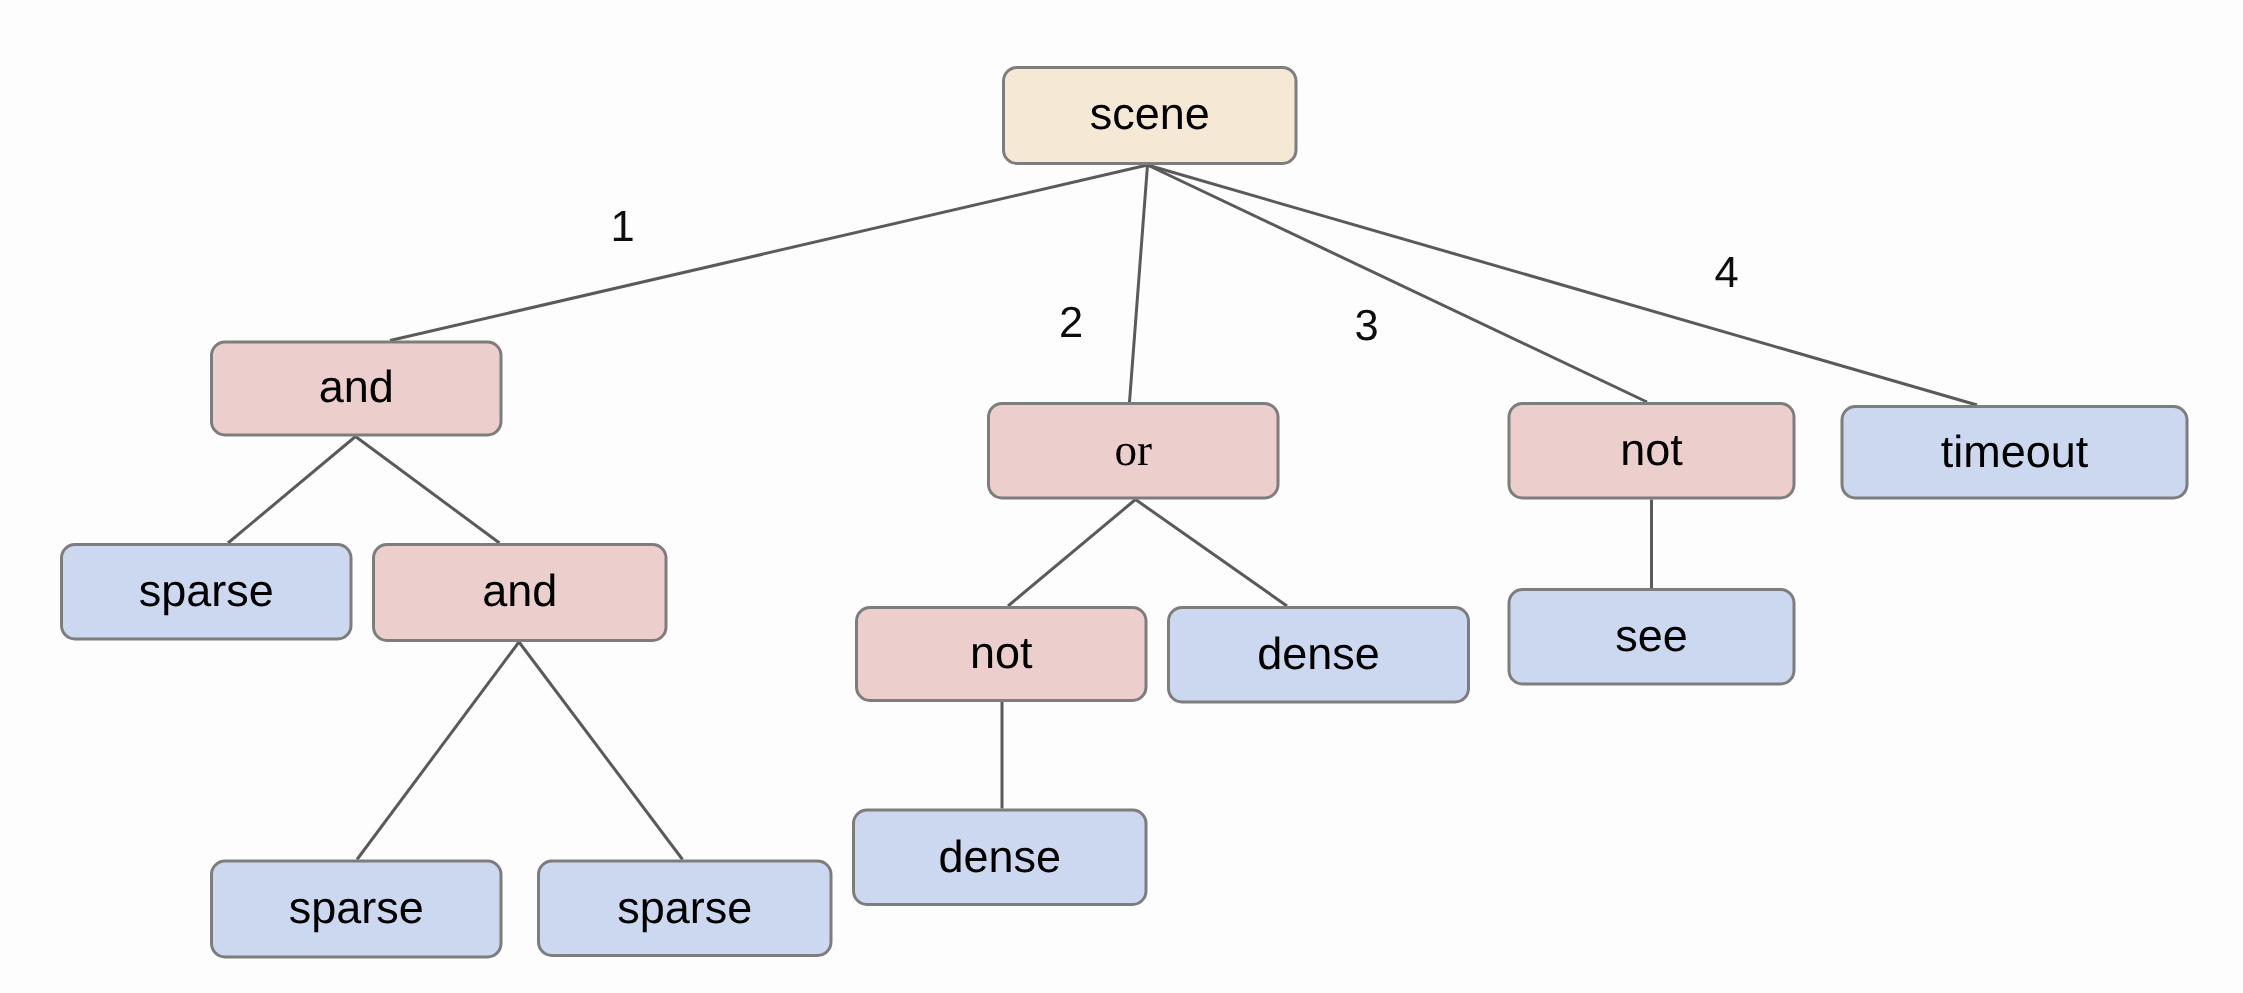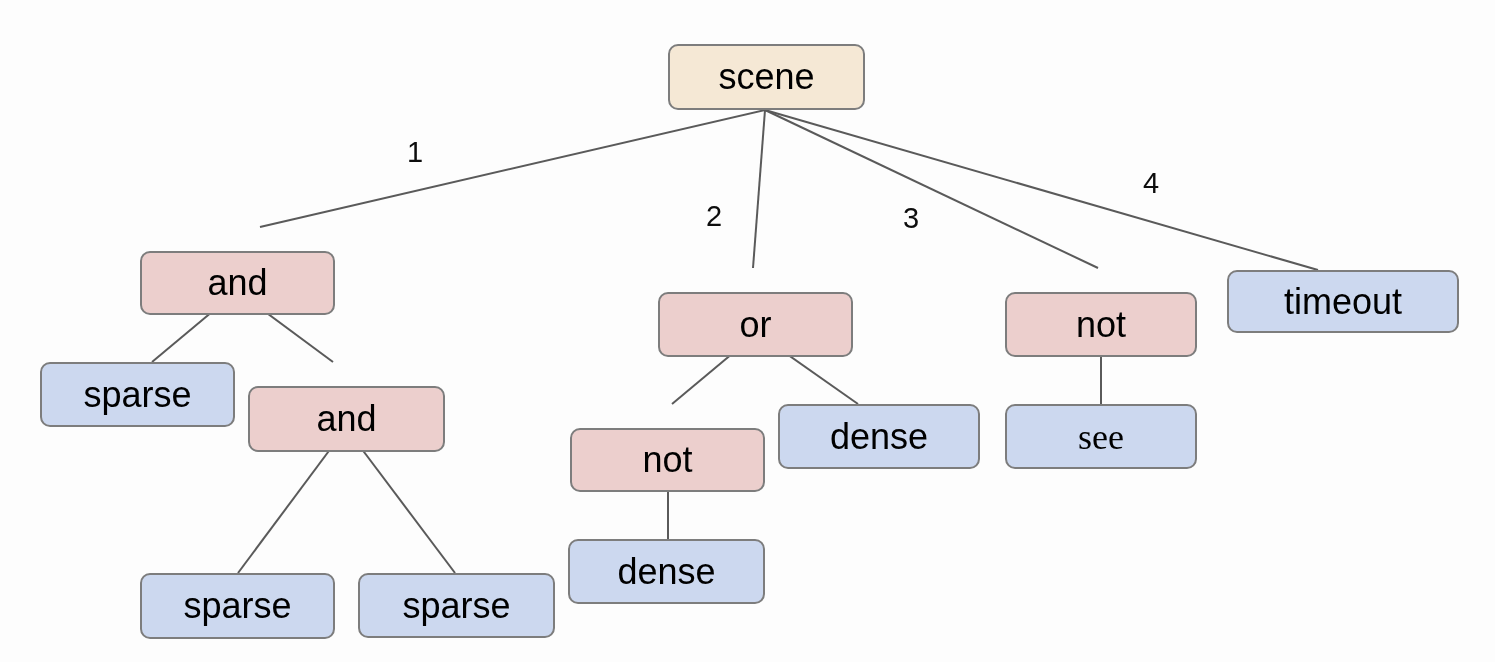--- a/index.html
+++ b/index.html
@@ -11,27 +11,27 @@
   }
   #canvas{position:relative;width:1495px;height:662px;}
   #edges{position:absolute;left:0;top:0;width:1495px;height:662px;}
   .node{
     position:absolute;
     box-sizing:border-box;
     border:2px solid #7d7d7d;
     border-radius:10px;
     display:flex;align-items:center;justify-content:center;
     color:#000;
-    font-size:36px;
+    font-size:30px;
     line-height:1;
     white-space:nowrap;
     letter-spacing:0px;
   }
   .node.root{background:#f5e8d5;}
-  .node.op{background:#eccfcd;margin-top:24px;}
+  .node.op{background:#eccfcd;}
   .node.leaf{background:#ccd8ef;}
   .edge-label{
     position:absolute;
     font-size:29px;
     color:#0d0d0d;
     line-height:1;
     white-space:nowrap;
     transform:translate(-50%,-50%);
   }
 </style>
@@ -52,42 +52,42 @@
       <line x1="757" y1="333" x2="858" y2="404" stroke="#5a5a5a" stroke-width="2"></line>
       <line x1="668" y1="468" x2="668" y2="539" stroke="#5a5a5a" stroke-width="2"></line>
       <line x1="1101" y1="333" x2="1101" y2="404" stroke="#5a5a5a" stroke-width="2"></line>
     </svg>
 <div class="node root" style="left: 668px; top: 44px; width: 197px; height: 66px;">
       <span>scene</span>
     </div>
     <div class="node op" style="left: 140px; top: 227px; width: 195px; height: 64px;">
       <span>and</span>
     </div>
-    <div class="node op" style="left: 658px; top: 268px; width: 195px; height: 65px;">
+    <div class="node op" style="left: 658px; top: 268px; width: 195px; height: 65px; font-family: Liberation Serif, serif;">
       <span>or</span>
     </div>
     <div class="node op" style="left: 1005px; top: 268px; width: 192px; height: 65px;">
       <span>not</span>
     </div>
     <div class="node leaf" style="left: 1227px; top: 270px; width: 232px; height: 63px;">
       <span>timeout</span>
     </div>
     <div class="node leaf" style="left: 40px; top: 362px; width: 195px; height: 65px;">
       <span>sparse</span>
     </div>
     <div class="node op" style="left: 248px; top: 362px; width: 197px; height: 66px;">
       <span>and</span>
     </div>
     <div class="node op" style="left: 570px; top: 404px; width: 195px; height: 64px;">
       <span>not</span>
     </div>
     <div class="node leaf" style="left: 778px; top: 404px; width: 202px; height: 65px;">
       <span>dense</span>
     </div>
-    <div class="node leaf" style="left: 1005px; top: 404px; width: 192px; height: 65px; font-family: Liberation Serif, serif;">
+    <div class="node leaf" style="left: 1005px; top: 392px; width: 192px; height: 65px;">
       <span>see</span>
     </div>
     <div class="node leaf" style="left: 140px; top: 573px; width: 195px; height: 66px;">
       <span>sparse</span>
     </div>
     <div class="node leaf" style="left: 358px; top: 573px; width: 197px; height: 65px;">
       <span>sparse</span>
     </div>
     <div class="node leaf" style="left: 568px; top: 539px; width: 197px; height: 65px;">
       <span>dense</span>

